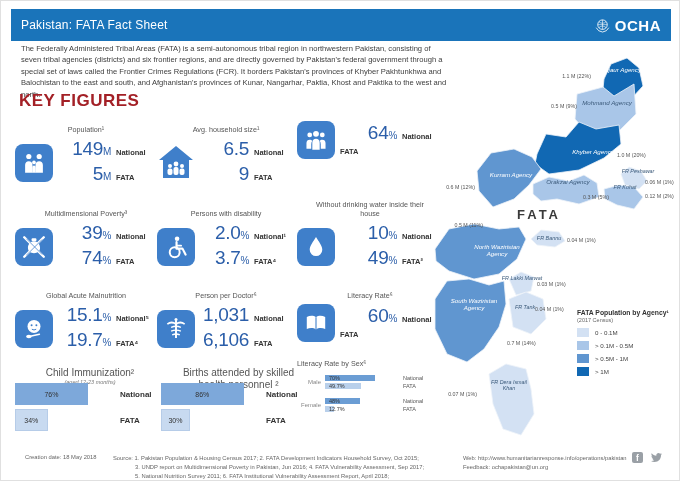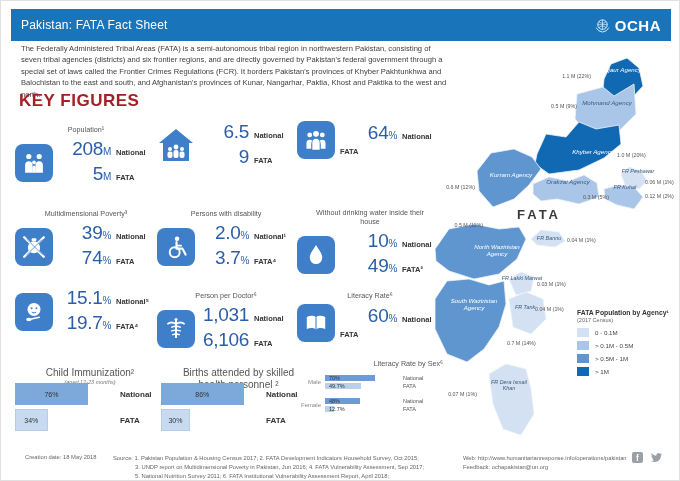--- a/index.html
+++ b/index.html
@@ -43,21 +43,21 @@
   .bar-row { display: flex; align-items: center; height: 22px; margin-bottom: 4px; }
   .bar-track { width: 96px; height: 22px; }
   .bar { height: 100%; display: flex; align-items: center; justify-content: center;
     font-size: 7px; color: #333; }
   .bar.national { background: #7da8da; }
   .bar.fata { background: #c8daf0; border: .5px solid #b6cce8; }
   .bar-lbl { margin-left: 9px; font-size: 8px; font-weight: bold; color: #333; }
 
   
   .lit { position: absolute; left: 296px; top: 358px; width: 146px; }
-  .lit-title { text-align: right; font-size: 7.2px; color: #555; margin-bottom: 7px; }
+  .lit-title { text-align: left; font-size: 7.2px; color: #555; margin-bottom: 7px; }
   .lit-group { position: relative; padding-left: 28px; margin-bottom: 9px; }
   .lit-group-label { position: absolute; left: 0; top: 4px; width: 24px; text-align: right;
     font-size: 6px; color: #888; }
   .lit-row { display: flex; align-items: center; margin-bottom: 2px; }
   .lit-track { width: 72px; height: 6px; }
   .lit-bar { height: 6px; display: flex; align-items: center; padding-left: 4px;
     font-size: 5.5px; color: #333; white-space: nowrap; }
   .lit-bar.national { background: #6b9dd4; }
   .lit-bar.fata { background: #b9d0eb; }
   .lit-series { margin-left: 6px; font-size: 5.5px; color: #555; }
@@ -122,32 +122,33 @@
           <circle cx="7.2" cy="6" r="2.4"></circle>
             <path d="M3.8 21v-7.2c0-2.1 1.3-3.4 3.4-3.4s3.4 1.3 3.4 3.4V21z"></path>
           <circle cx="16.8" cy="6" r="2.4"></circle>
             <path d="M13.4 21v-7.2c0-2.1 1.3-3.4 3.4-3.4s3.4 1.3 3.4 3.4V21z"></path>
           <circle cx="12" cy="11.5" r="1.7"></circle>
             <path d="M10.4 21v-4.6c0-1.3.6-2 1.6-2s1.6.7 1.6 2V21z"></path>
         </svg>
       </span>
       <div class="stat-rows">
         <div class="stat-row">
-            <span class="num"><span>208</span><span class="unit">M</span></span>
+            <span class="num"><span>149</span><span class="unit">M</span></span>
             <span class="lbl">National</span>
           </div>
         <div class="stat-row">
             <span class="num"><span>5</span><span class="unit">M</span></span>
             <span class="lbl">FATA</span>
           </div>
       </div>
     </div>
   </div>
 
   <div class="stat" style="left:156px; top:116px; width:138px;">
+    <div class="stat-title">Avg. household size¹</div>
     <div class="stat-body">
       <span class="stat-icon bare">
         <svg width="38" height="38" viewBox="0 0 38 38">
           <path d="M19 2 L36 16 h-4 v18 H6 V16 H2 z" fill="#3f7fca"></path>
           <circle cx="13" cy="22" r="2" fill="#fff"></circle>
             <circle cx="19" cy="20" r="2.4" fill="#fff"></circle>
             <circle cx="25" cy="22" r="2" fill="#fff"></circle>
           <rect x="10.5" y="24.5" width="5" height="6.5" rx="2" fill="#fff"></rect>
           <rect x="16.5" y="23" width="5" height="8" rx="2" fill="#fff"></rect>
           <rect x="22.5" y="24.5" width="5" height="6.5" rx="2" fill="#fff"></rect>
@@ -231,21 +232,21 @@
             <span class="lbl">National¹</span>
           </div>
         <div class="stat-row">
             <span class="num"><span>3.7</span><span class="unit">%</span></span>
             <span class="lbl">FATA⁴</span>
           </div>
       </div>
     </div>
   </div>
 
-  <div class="stat" style="left:296px; top:200px; width:146px;margin-top:8px;">
+  <div class="stat" style="left:296px; top:200px; width:146px;">
     <div class="stat-title" style="padding:0 18px;">Without drinking water inside their house</div>
     <div class="stat-body">
       <span class="stat-icon">
         <svg width="26" height="26" viewBox="0 0 24 24" fill="#fff">
           <path d="M12 2.8 C9.4 7.4 6.2 10.6 6.2 14.6 a5.8 5.8 0 0 0 11.6 0 C17.8 10.6 14.6 7.4 12 2.8z"></path>
         </svg>
       </span>
       <div class="stat-rows">
         <div class="stat-row">
             <span class="num"><span>10</span><span class="unit">%</span></span>
@@ -253,20 +254,21 @@
           </div>
         <div class="stat-row">
             <span class="num"><span>49</span><span class="unit">%</span></span>
             <span class="lbl">FATA²</span>
           </div>
       </div>
     </div>
   </div>
 
   <div class="stat" style="left:14px; top:282px; width:142px;">
+    <div class="stat-title">Global Acute Malnutrition</div>
     <div class="stat-body">
       <span class="stat-icon">
         <svg width="26" height="26" viewBox="0 0 24 24">
           <circle cx="12" cy="9.6" r="6" fill="#fff"></circle>
           <circle cx="9.8" cy="8.6" r="0.9" fill="#3f7fca"></circle>
             <circle cx="14.2" cy="8.6" r="0.9" fill="#3f7fca"></circle>
           <path d="M10 12.2 q2 1.4 4 0" stroke="#3f7fca" stroke-width="0.9" fill="none"></path>
           <ellipse cx="7.3" cy="19" rx="2.6" ry="1.6" fill="#fff"></ellipse>
           <path d="M9.6 18.4 L17 16.8" stroke="#fff" stroke-width="1.4" stroke-linecap="round"></path>
         </svg>

